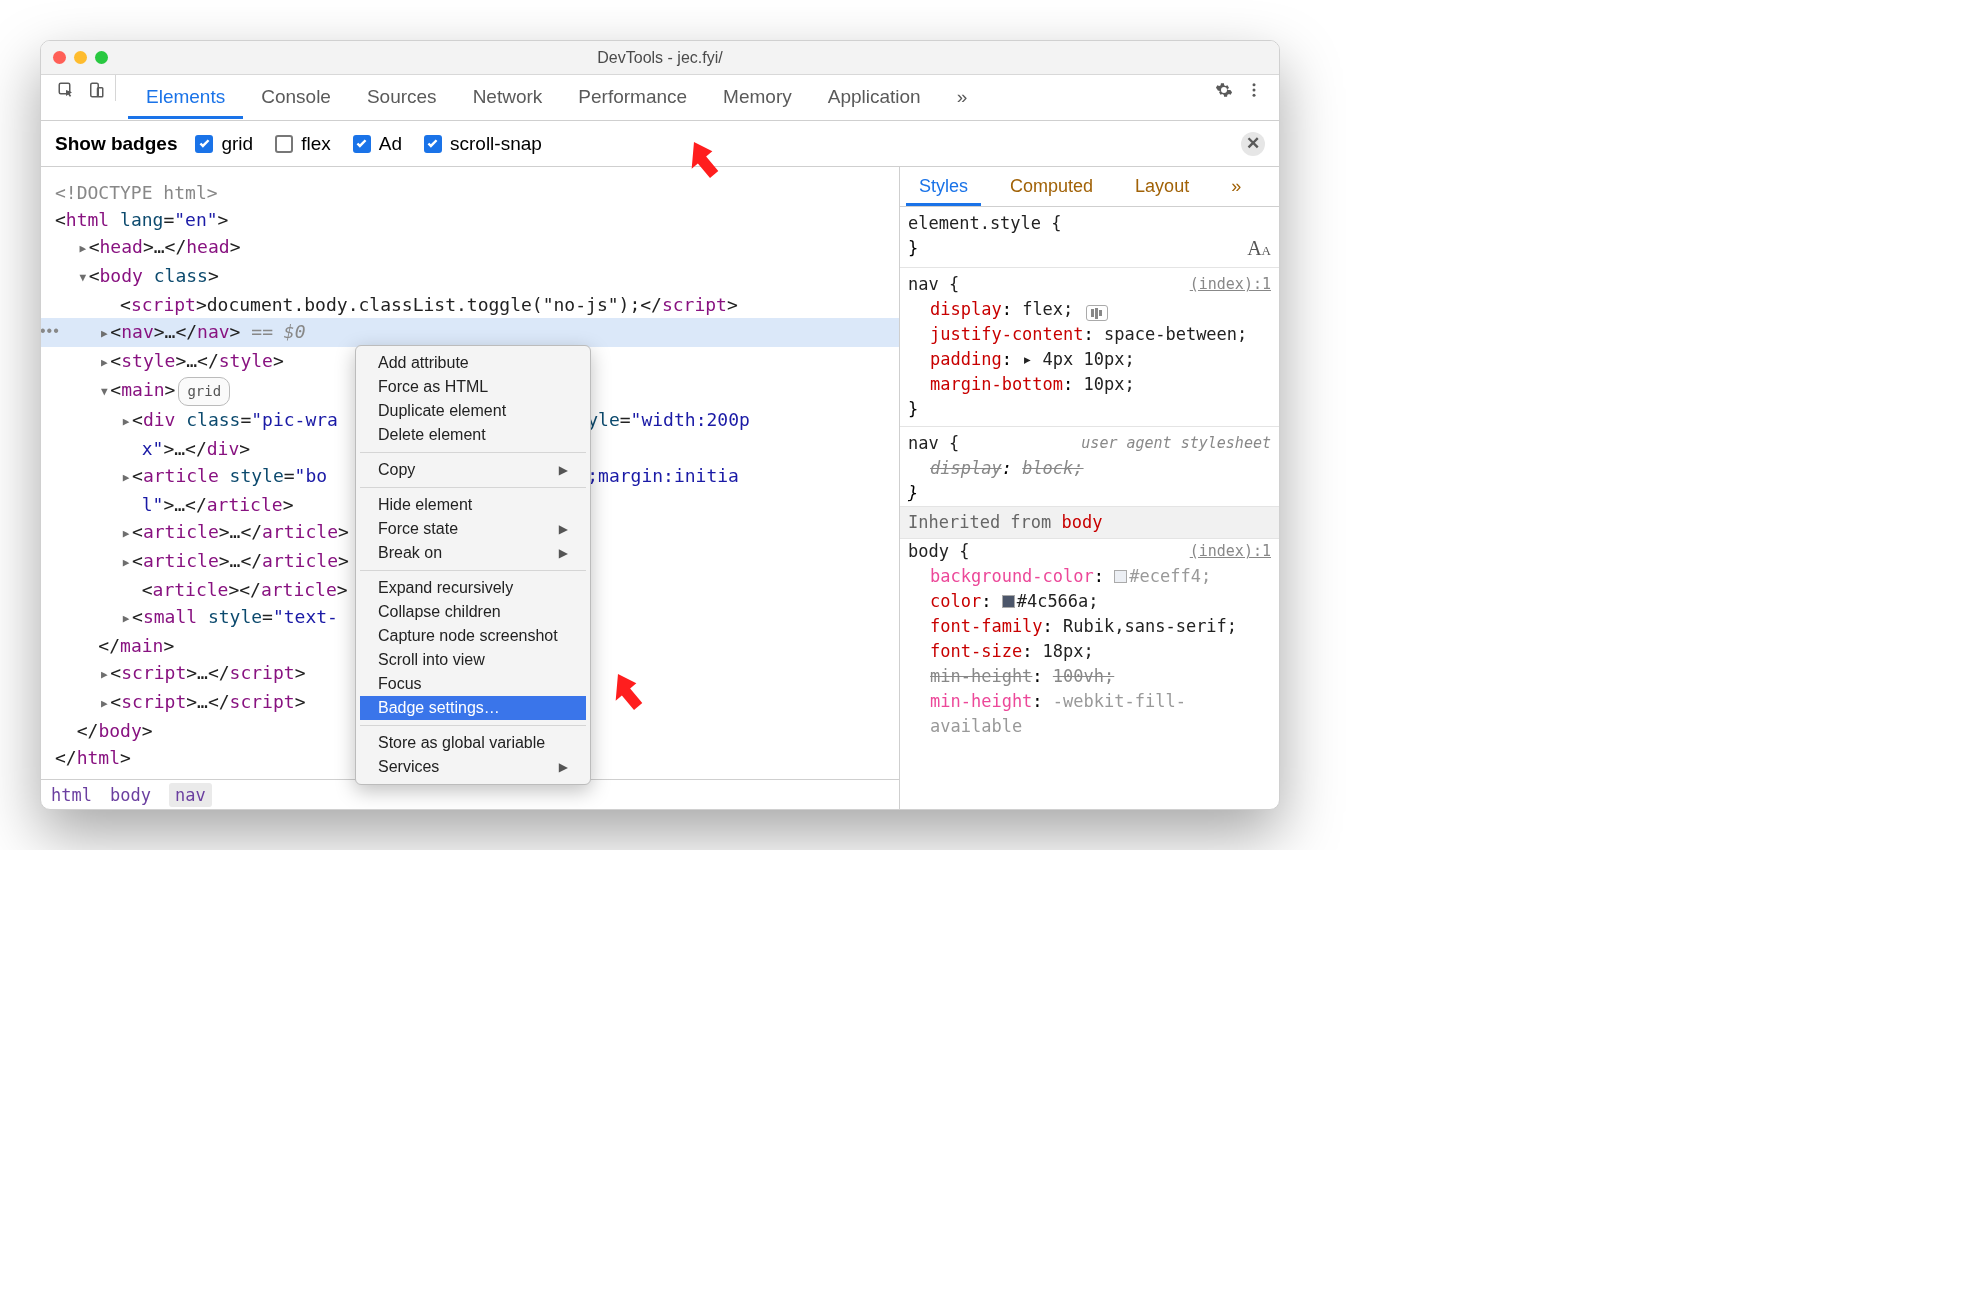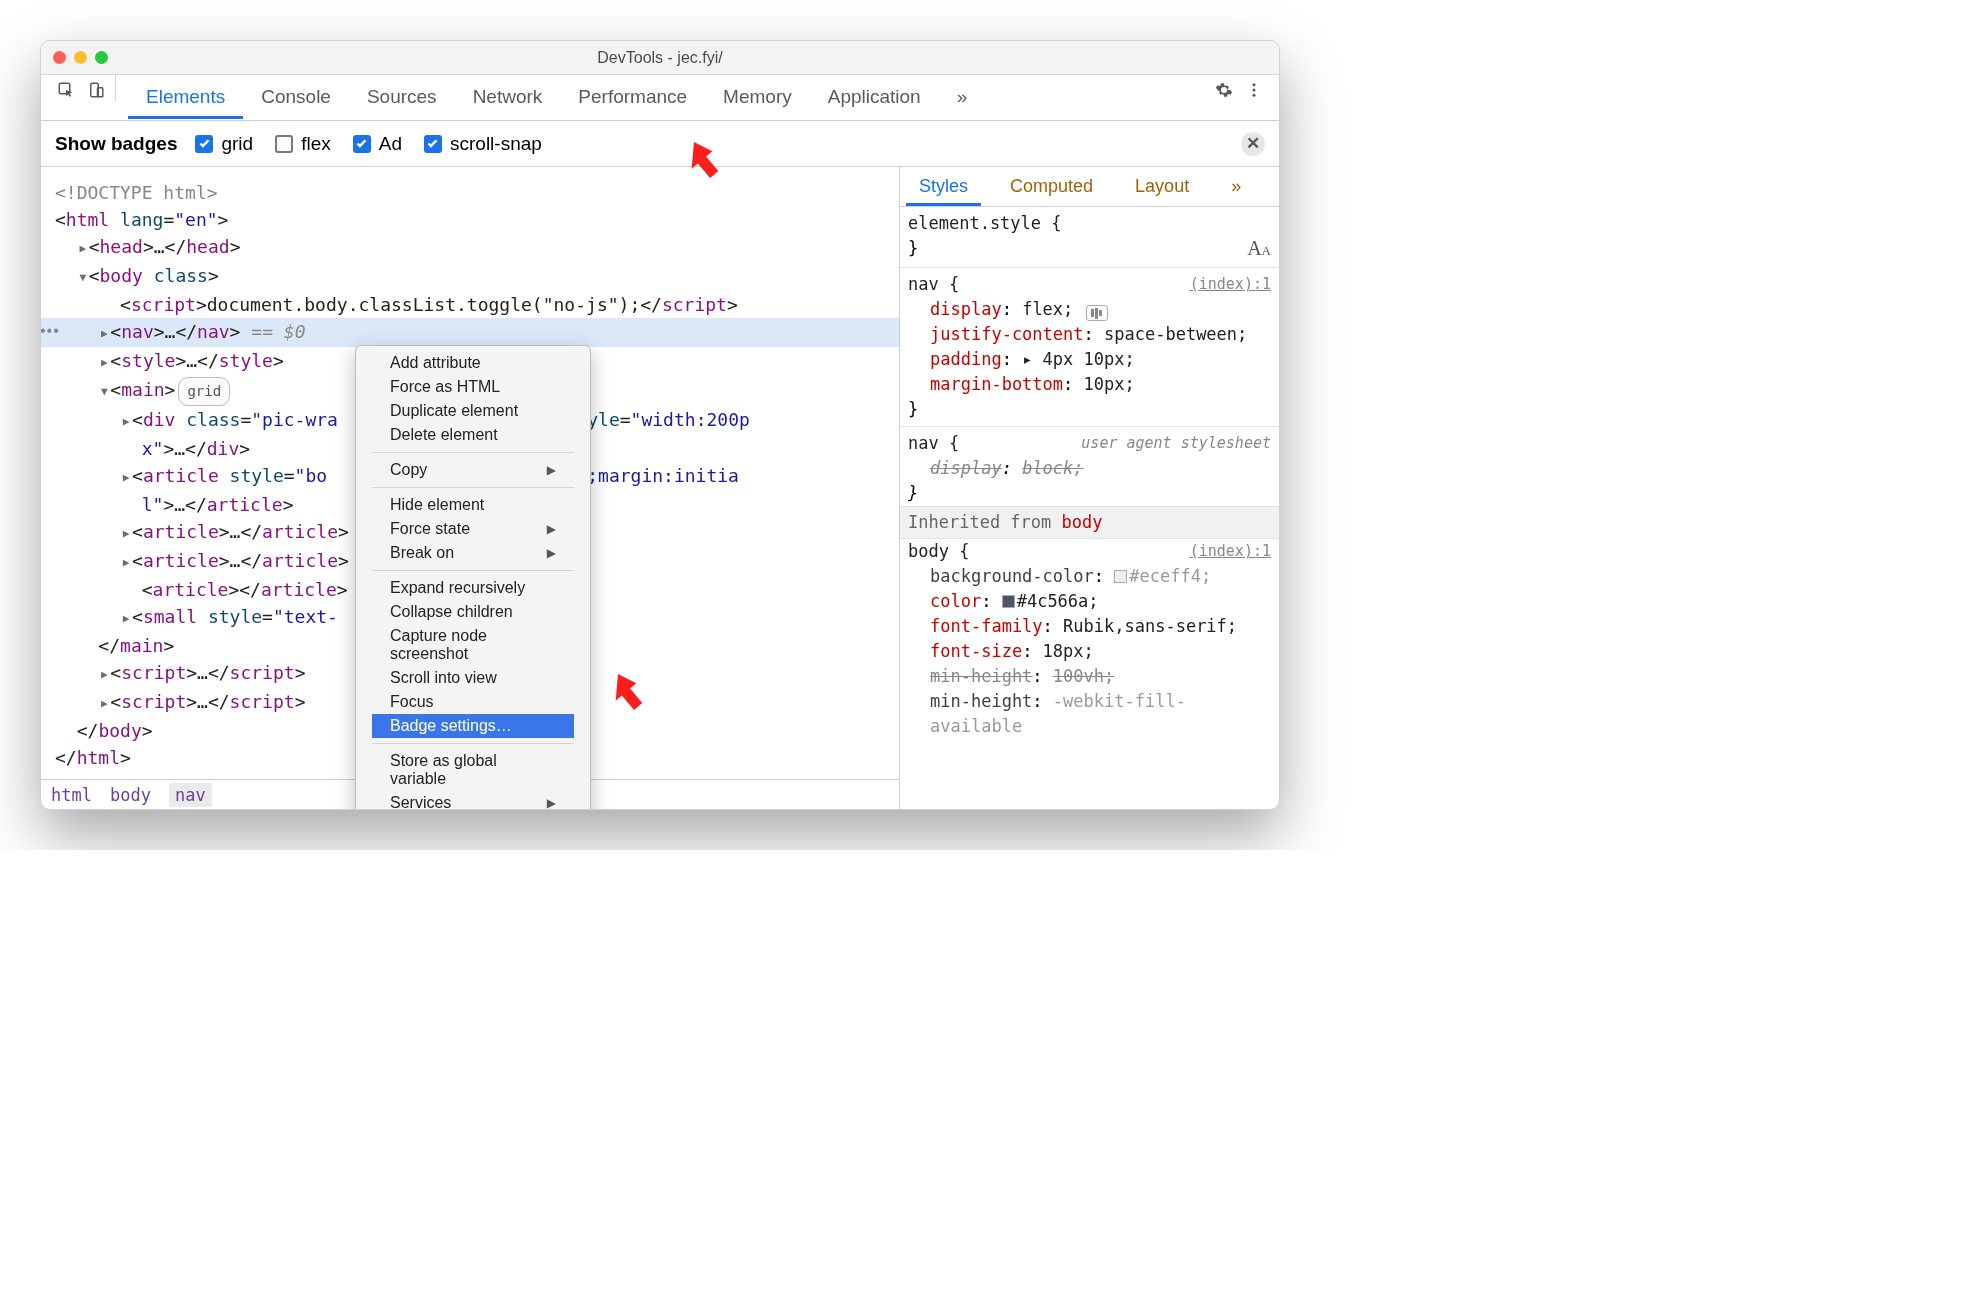--- a/index.html
+++ b/index.html
@@ -76,33 +76,33 @@
 .filter-row .hov, .filter-row .cls { cursor: pointer; padding: 0 4px; }
 .styles-body { flex: 1; overflow: hidden; font-family: Menlo, monospace; font-size: 17px; line-height: 25px; padding: 4px 8px; }
 .rule-sep { border-top: 1px solid #e4e4e4; margin: 4px -8px; }
 .srule .sel { color: #222; }
 .srule .src { float: right; color: #888; text-decoration: underline; font-size: 15px; }
 .srule .src.ua { text-decoration: none; font-style: italic; }
 .sprop { margin-left: 22px; }
 .sprop .p { color: #c80000; }
 .sprop .v { color: #222; }
 .sprop.over .p, .sprop.over .v { text-decoration: line-through; color: #888; }
-.sprop.dim .p { color: #404040; }
+.sprop.dim .p { color: #ec4899; }
 .sprop.dim .v { color: #999; }
 .swatch { display: inline-block; width: 13px; height: 13px; border: 1px solid #aaa; vertical-align: -1px; margin-right: 2px; }
 .inh-bar { background: #f1f1f1; color: #666; padding: 3px 8px; margin: 0 -8px; border-top: 1px solid #e4e4e4; border-bottom: 1px solid #e4e4e4; }
 .inh-bar .body-link { color: #c80000; font-family: Menlo, monospace; }
 .flex-icon { display: inline-flex; width: 22px; height: 16px; border: 1px solid #aaa; border-radius: 3px; align-items: center; justify-content: center; gap: 1px; vertical-align: -2px; margin-left: 2px; padding: 1px 2px; }
 .flex-icon .b { width: 3px; background: #888; }
 .aa { margin-left: auto; color: #555; font-family: serif; font-size: 20px; }
 .context-menu {
   position: absolute; top: 178px; left: 314px; width: 236px;
   background: #f4f4f4; border: 1px solid #bcbcbc; border-radius: 6px;
   box-shadow: 0 6px 20px rgba(0,0,0,0.25);
-  font-size: 16px; padding: 5px 16px; z-index: 50; color: #222;
+  font-size: 16px; padding: 5px 4px; z-index: 50; color: #222;
 }
 .cm-item { padding: 3px 18px; display: flex; align-items: center; justify-content: space-between; cursor: pointer; }
 .cm-item.hl { background: #3a75ea; color: #fff; }
 .cm-sep { height: 1px; background: #d5d5d5; margin: 5px 0; }
 .cm-arrow { font-size: 12px; color: #555; }
 .red-arrow { position: absolute; width: 54px; height: 54px; z-index: 60; }
 .red-arrow svg { width: 100%; height: 100%; }
 .sbicon { width:18px;height:18px; }
 </style>
 </head>

